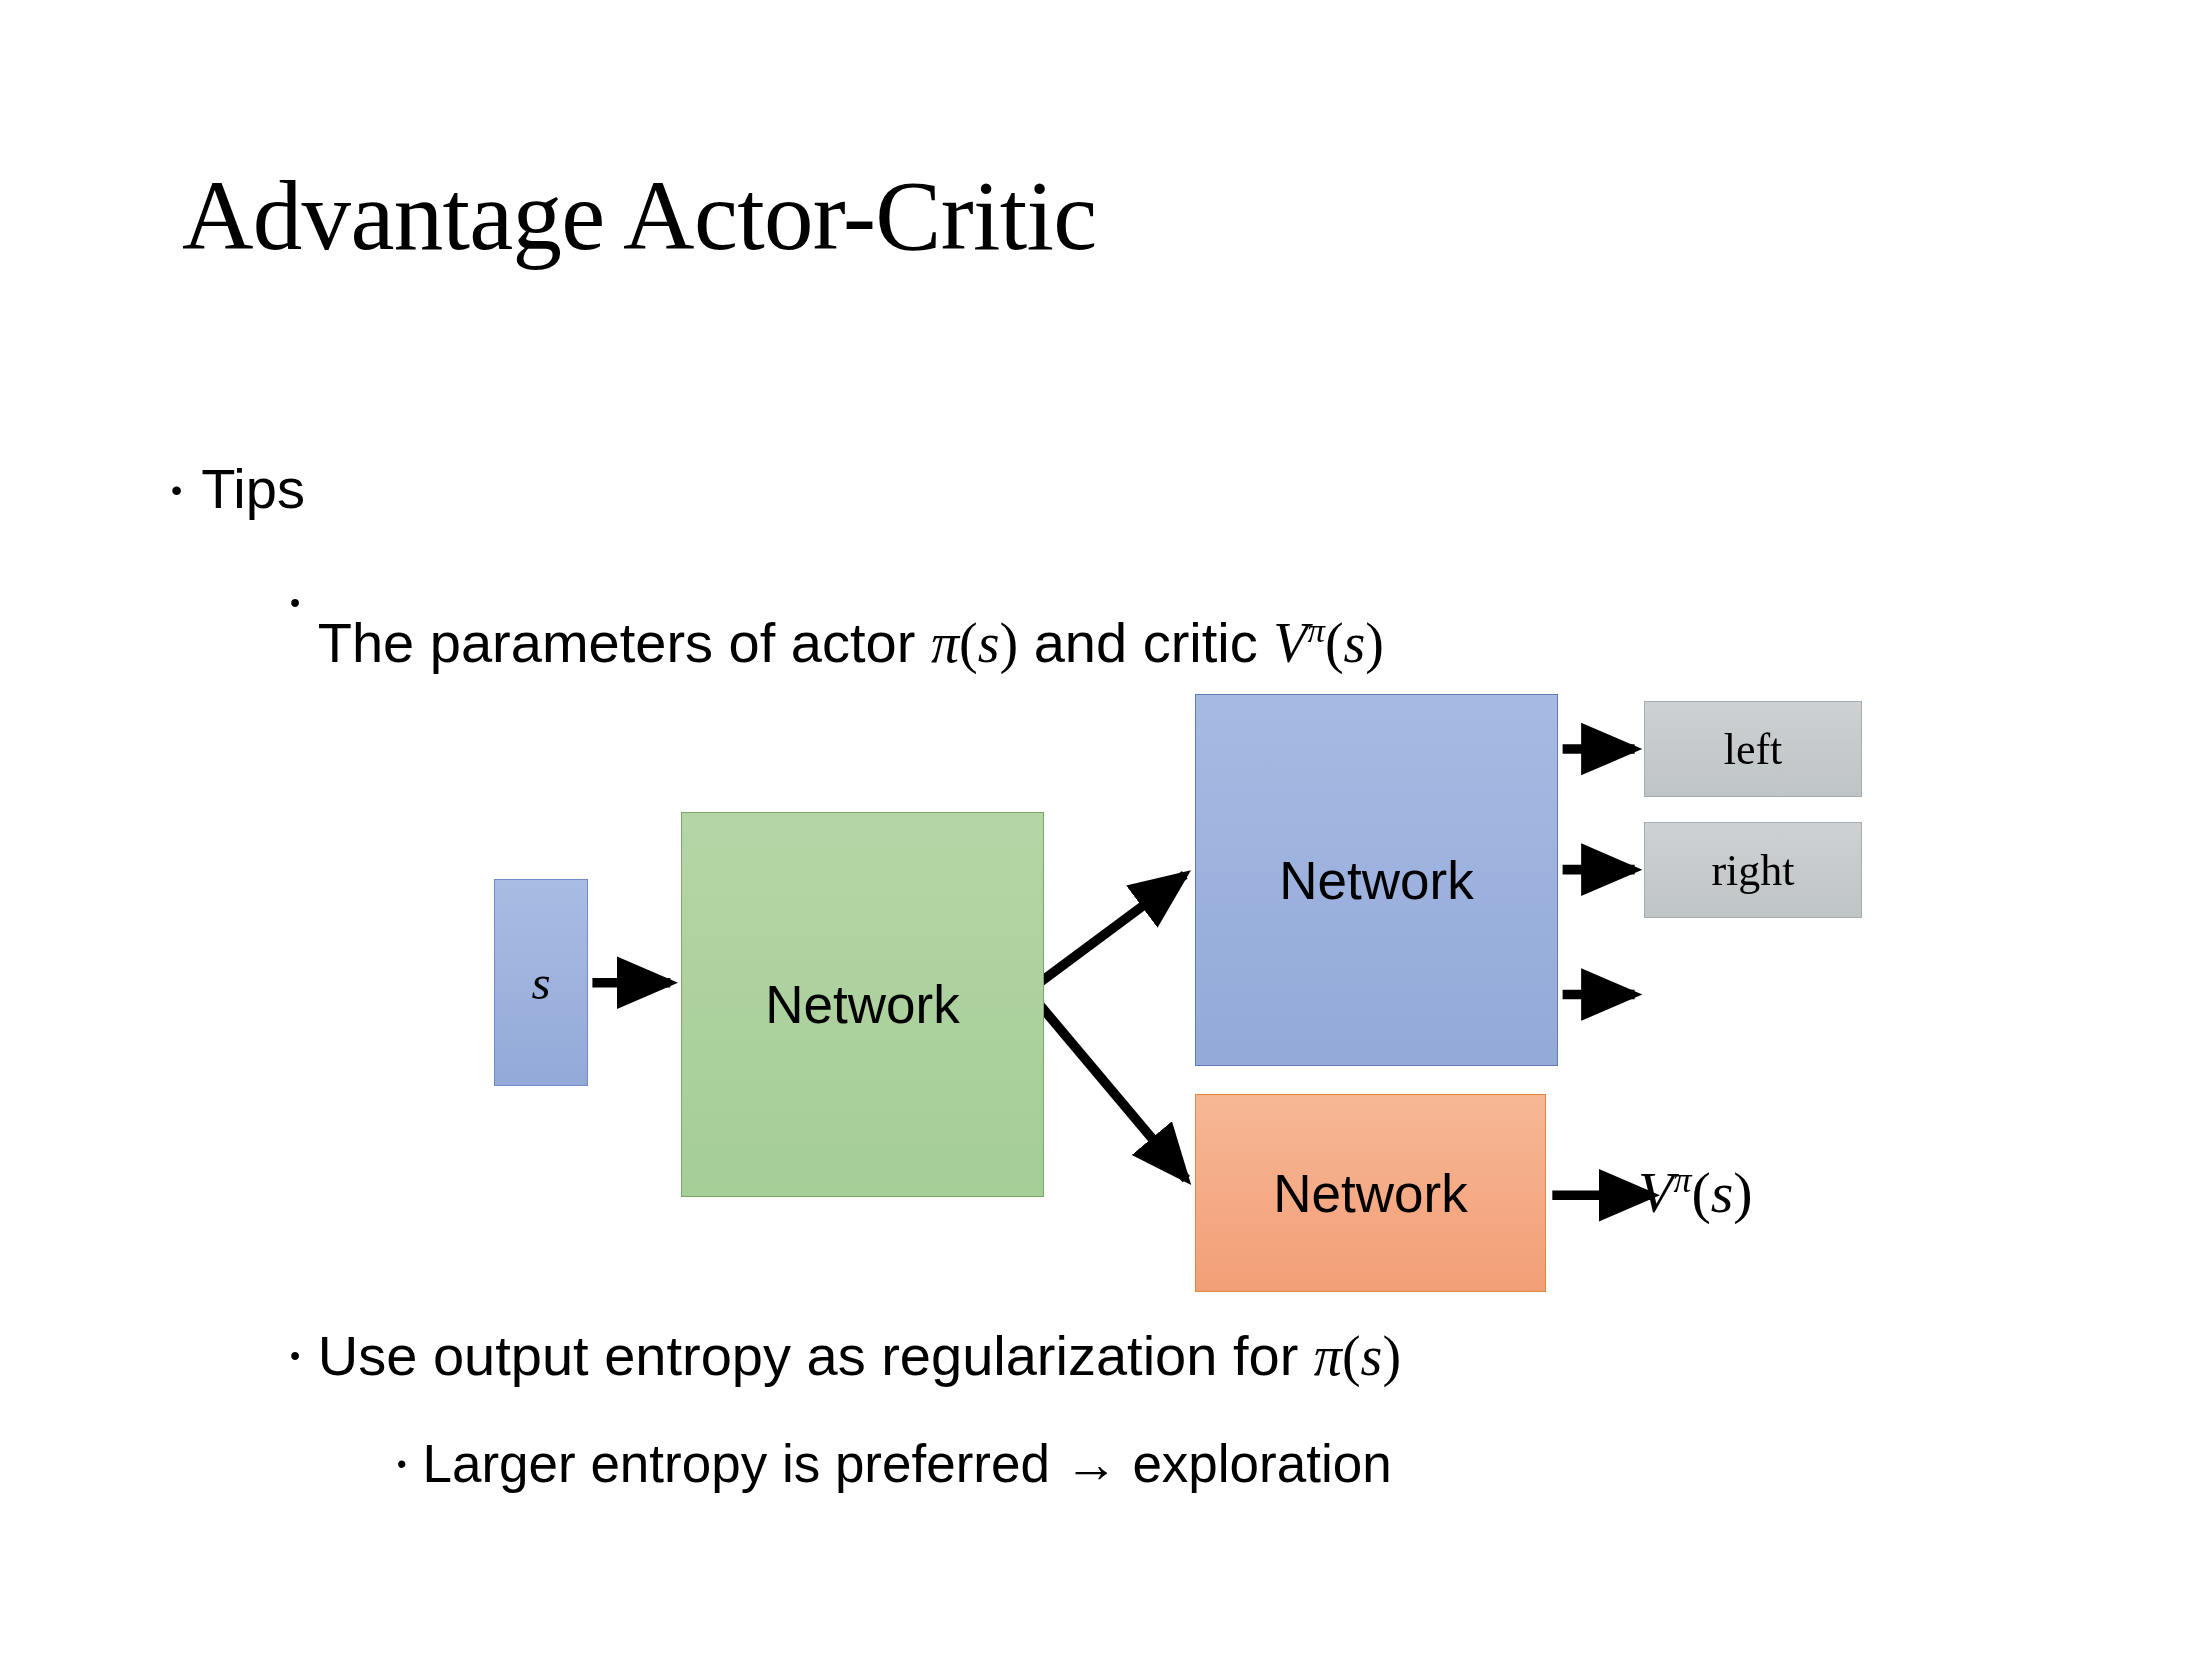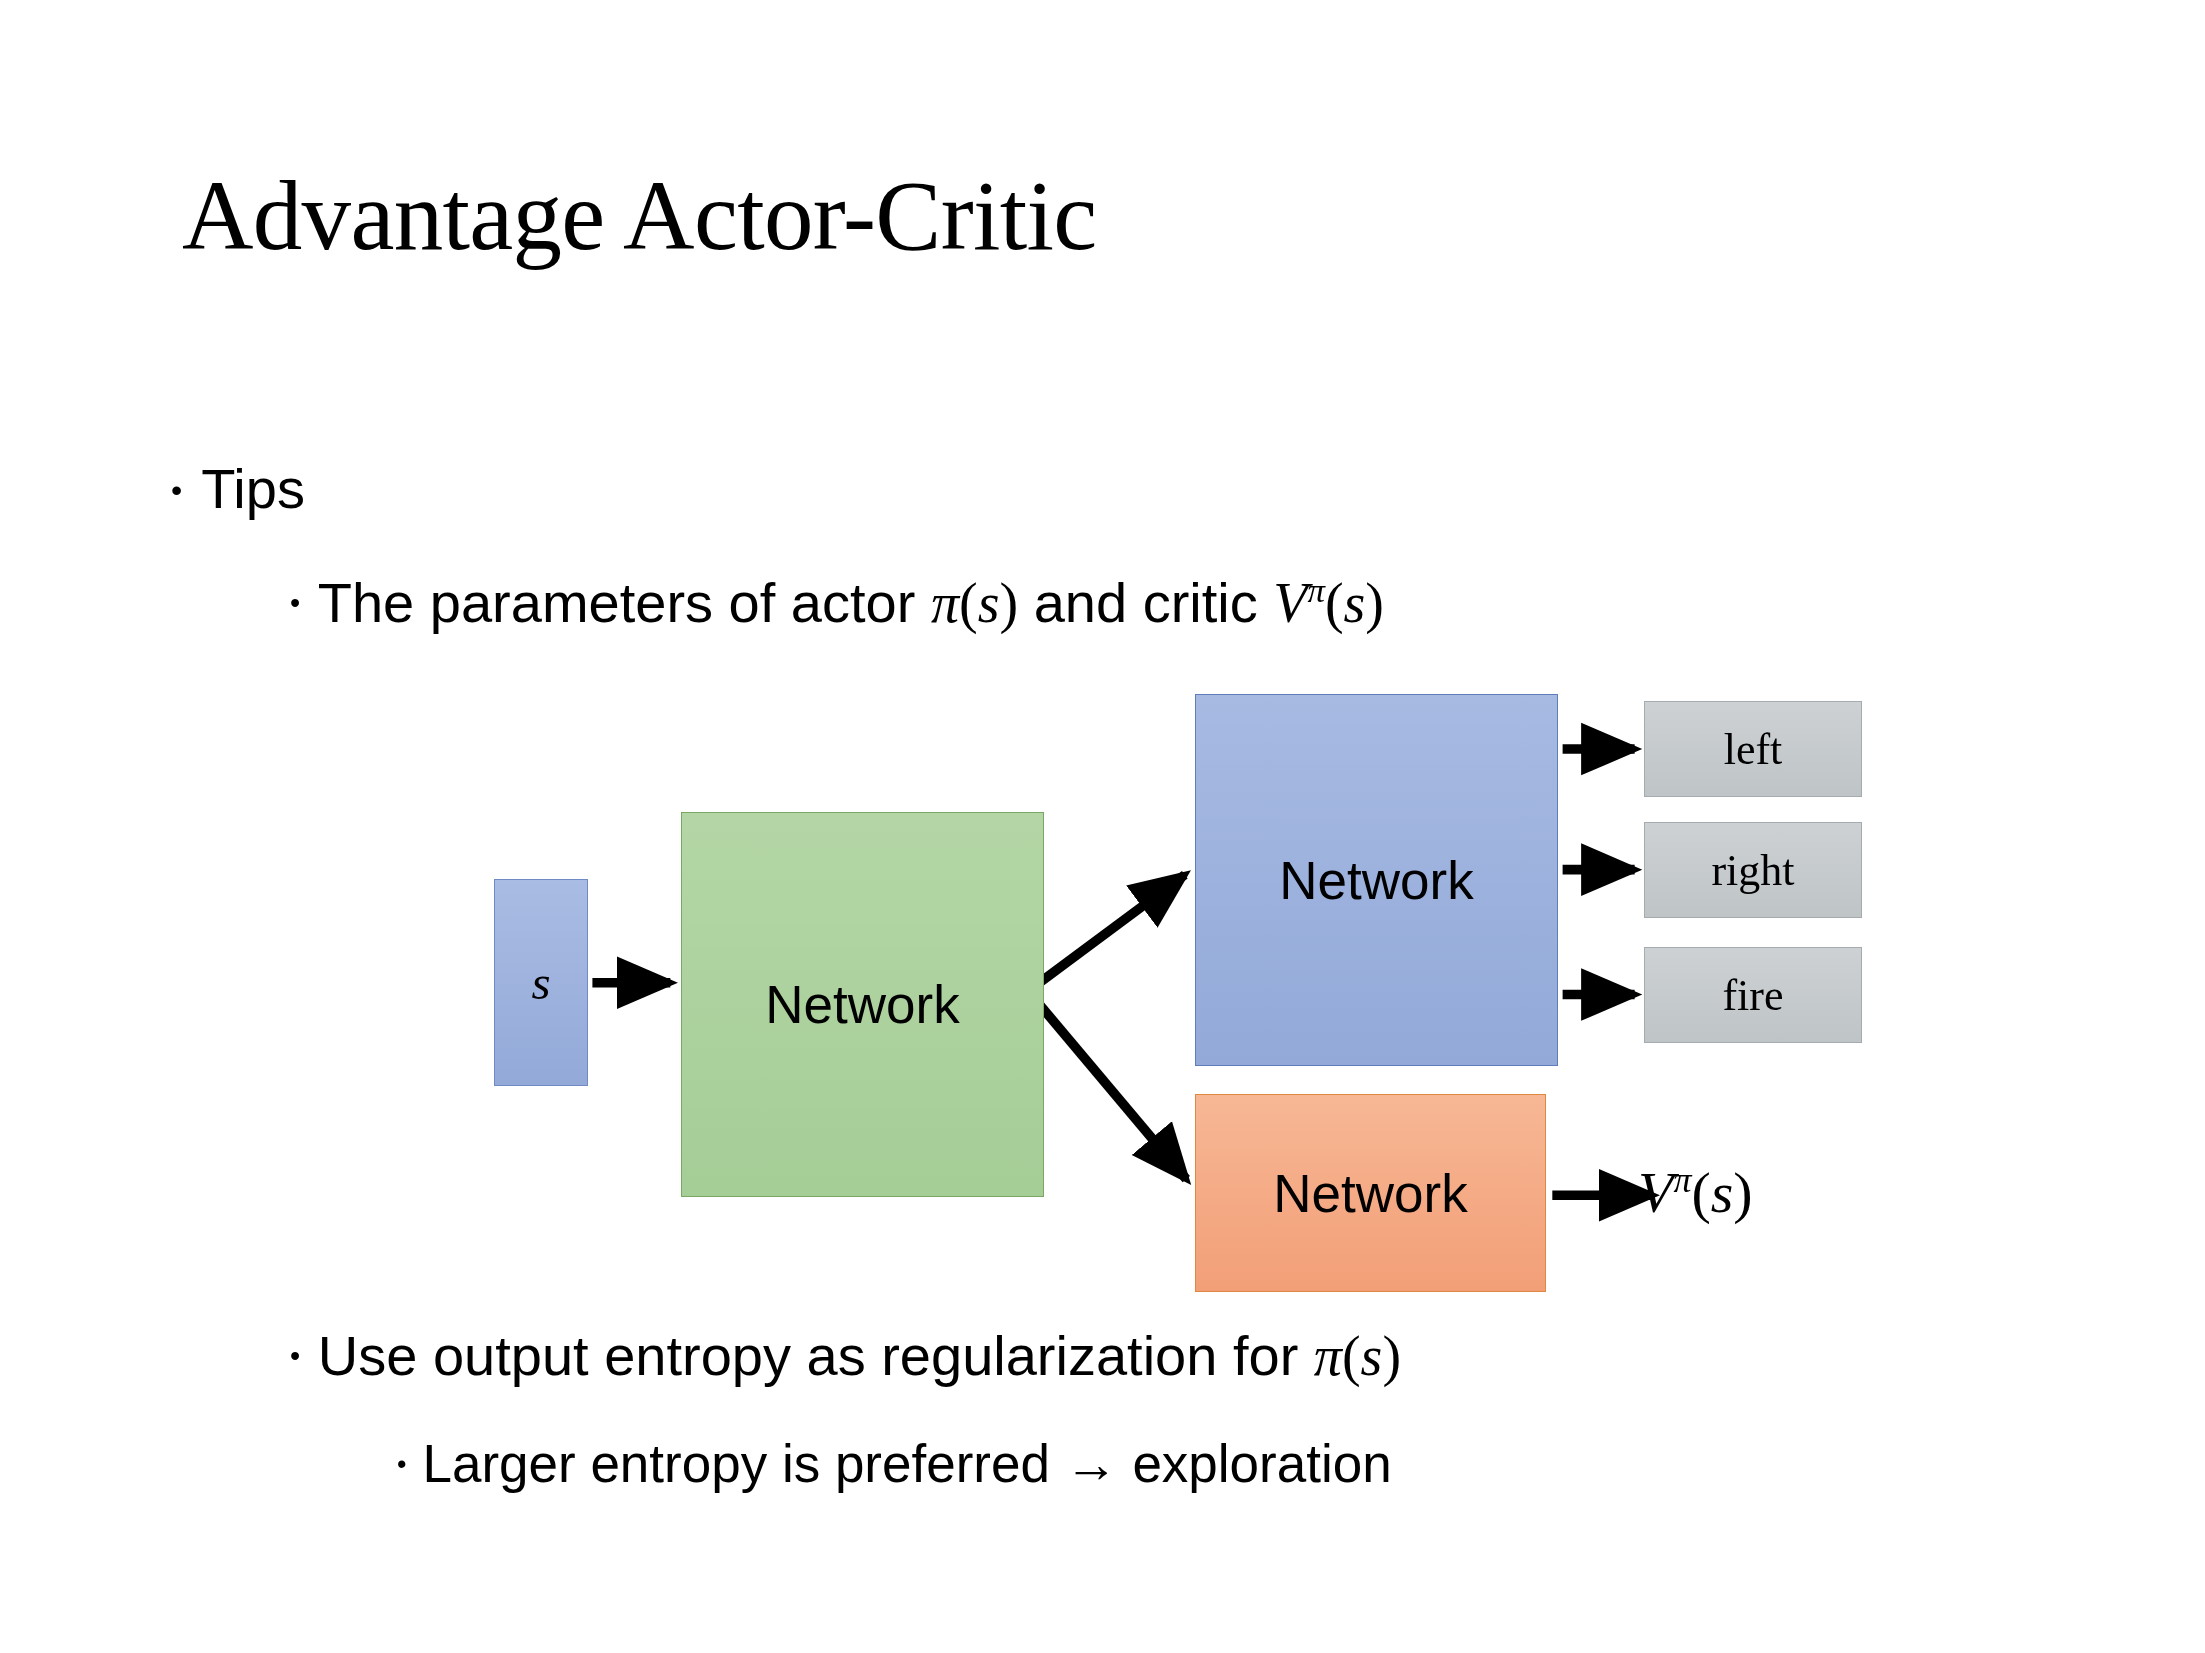--- a/index.html
+++ b/index.html
@@ -57,21 +57,21 @@
 
   
   #bullet-params {
     left: 290px;
     top: 570px;
     font-size: 56px;
     width: 1764px;
     line-height: 1.18;
   }
   #bullet-params .dot { font-size: 29px; margin-right: 17.6px; padding-top: 19px;}
-  #bullet-params .btext { max-width: 1647px; }
+  #bullet-params .btext { max-width: 1647px; margin-top: 40px; }
 
   
   #bullet-entropy {
     left: 290px;
     top: 1323px;
     font-size: 56px;
   }
   #bullet-entropy .dot { font-size: 29px; margin-right: 17.6px; padding-top: 19px;}
 
   
@@ -228,23 +228,20 @@
   <div class="box" id="box-critic-network">
     <span>Network</span>
   </div>
 
   <div class="box gray-box" id="box-action-left">
     <span>left</span>
   </div>
   <div class="box gray-box" id="box-action-right">
     <span>right</span>
   </div>
-  <div class="box gray-box" id="box-action-fire">
-    <span>fire</span>
-  </div>
 
   <div id="label-value">
     <span class="math">V<sup>π</sup><span class="up">(</span><span>s</span><span class="up">)</span></span>
   </div>
 </div>
 
 <div class="bullet" id="bullet-entropy">
   <span class="dot">•</span>
   <span class="btext"><span>Use output entropy as regularization for </span><span class="math">π<span class="up">(</span><span>s</span><span class="up">)</span></span></span>
 </div>

